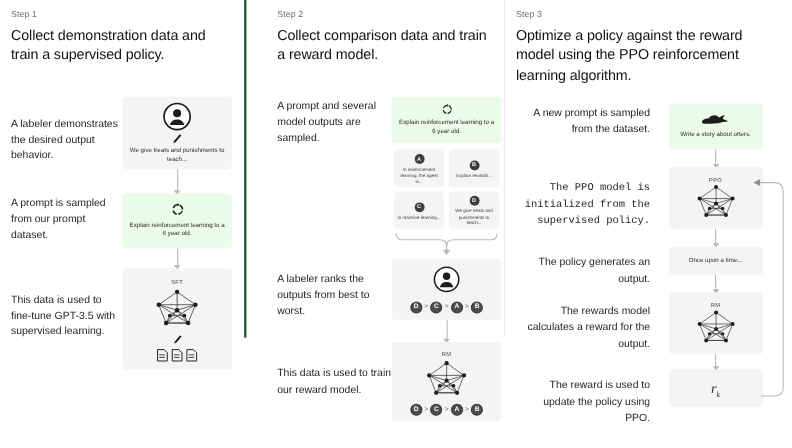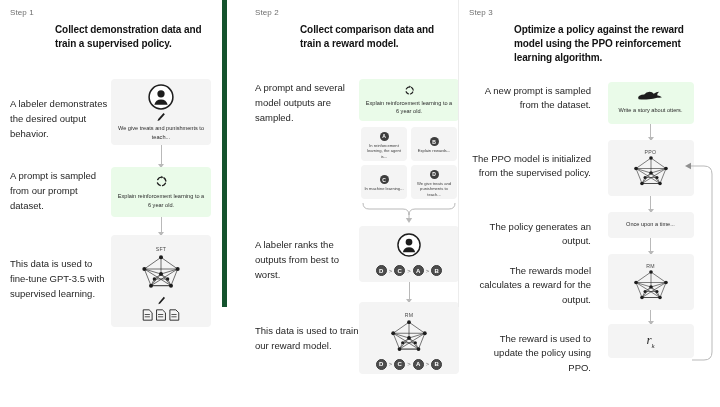--- a/index.html
+++ b/index.html
@@ -15,36 +15,35 @@
     width: 720px; height: 407px;
     background: #ffffff;
     display: flex;
   }
   .col {
     position: relative;
     height: 307px;
     padding: 8px 10px 0 10px;
   }
   .col-1 { width: 222px; }
-  .col-2 { width: 236px; border-left: 5px solid #14532d; padding-left: 28px; }
+  .col-2 { width: 236px; border-left: 2px solid #14532d; padding-left: 28px; }
   .col-3 { width: 262px; border-left: 1px solid #ececec; }
 
   .step-kicker {
     font-size: 8px;
     color: #6e6e6e;
     letter-spacing: .1px;
     margin-bottom: 6px;
   }
   .step-title {
-    font-size: 10px;
-    font-weight: bold;
+    font-size: 13px;
+    font-weight: normal;
     line-height: 1.42;
     letter-spacing: -.1px;
     color: #121212;
-    margin-left: 45px;
   }
 
   .rows { position: relative; margin-top: 14px; }
 
   .row {
     display: flex;
     align-items: flex-start;
     position: relative;
   }
   .row .desc {
@@ -379,21 +378,21 @@
                 <circle cx="33" cy="5.5" r=".9" fill="#fff"></circle>
               </svg>
             </span>
             <div class="card-cap">Write a story about otters.</div>
           </div>
           <div class="arrow" style="height:16px;"></div>
         </div>
       </div>
 
       <div class="row c3">
-        <div class="desc" style="padding-top:12px;">The PPO model is initialized from the supervised policy.</div>
+        <div class="desc" style="padding-top:12px;font-family:Liberation Mono, monospace;">The PPO model is initialized from the supervised policy.</div>
         <div class="art">
           <div class="card" style="width:86px;height:56px;gap:0;padding-top:4px;">
             <div class="card-title">PPO</div>
             <span>
               <svg width="46" height="36" viewBox="0 0 60 48">
                 <g stroke="#2b2b2b" stroke-width=".8" fill="none">
                   <path d="M30 4 L10 18 L18 38 L42 38 L50 18 Z"></path>
                   <path d="M30 4 L30 24 M10 18 L30 24 M50 18 L30 24 M18 38 L30 24 M42 38 L30 24"></path>
                   <path d="M10 18 L42 38 M50 18 L18 38 M10 18 L50 18 M18 38 L42 38"></path>
                   <path d="M30 24 L22 30 M30 24 L38 30 M22 30 L38 30 M18 38 L22 30 M42 38 L38 30"></path>

